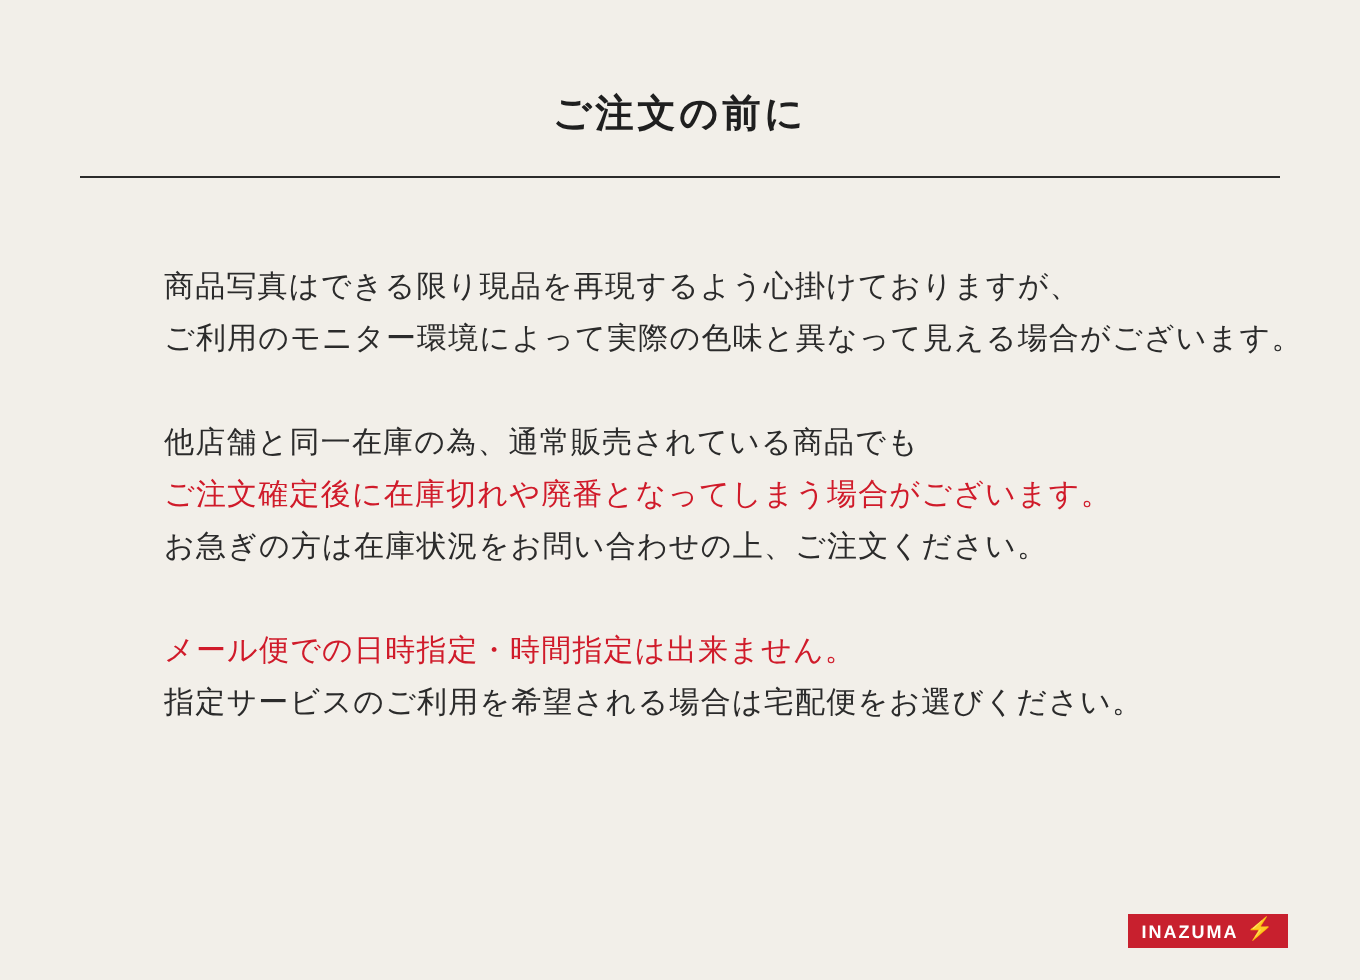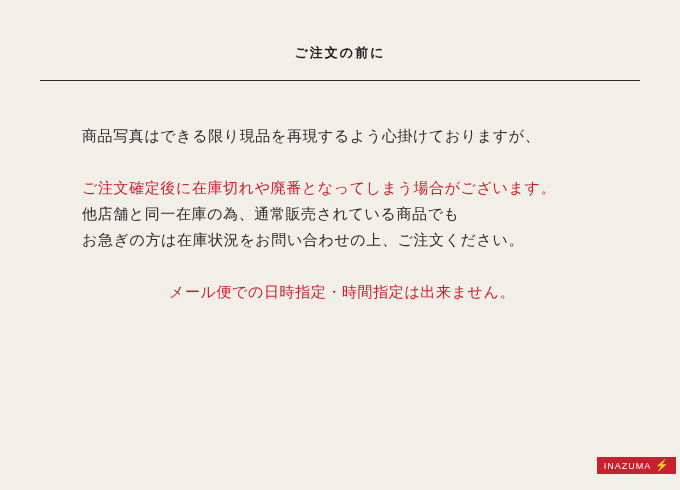--- a/index.html
+++ b/index.html
@@ -15,95 +15,96 @@
     overflow: hidden;
   }
   .page {
     position: relative;
     width: 680px;
     height: 490px;
     box-sizing: border-box;
   }
   .title {
     text-align: center;
-    font-size: 13px;
+    font-size: 19px;
     font-weight: bold;
     letter-spacing: 2px;
     color: #1f1f1f;
     padding-top: 44px;
   }
   .rule {
     width: 600px;
     height: 1px;
     background: #2b2b2b;
     margin: 18px auto 0 auto;
   }
   .body {
     margin: 42px 0 0 82px;
     width: 520px;
   }
   .para {
     margin-bottom: 26px;
   }
   .para:last-child {
     margin-bottom: 12px;
-    text-align: center;
   }
   .line {
     font-size: 15px;
     line-height: 26px;
     letter-spacing: 0.6px;
     color: #2b2b2b;
     white-space: nowrap;
   }
   .line.accent {
     color: #d01b2a;
   }
   .logo {
     position: absolute;
-    right: 4px;
+    right: 36px;
     bottom: 16px;
     display: flex;
     align-items: center;
     background: #c8202e;
     color: #ffffff;
     font-size: 9px;
     letter-spacing: 1px;
     padding: 3px 6px 3px 7px;
-    font-weight: normal;
+    font-weight: bold;
   }
   .logo .bolt {
     margin-left: 4px;
     font-size: 11px;
     line-height: 1;
   }
 </style>
 </head>
 <body>
 
 <div class="page">
 
   <div class="title">ご注文の前に</div>
   <div class="rule"></div>
 
   <div class="body">
 
     <div class="para">
       <div class="line">商品写真はできる限り現品を再現するよう心掛けておりますが、</div>
+      <div class="line">ご利用のモニター環境によって実際の色味と異なって見える場合がございます。</div>
     </div>
 
     <div class="para">
+      <div class="line">他店舗と同一在庫の為、通常販売されている商品でも</div>
       <div class="line accent">ご注文確定後に在庫切れや廃番となってしまう場合がございます。</div>
-      <div class="line">他店舗と同一在庫の為、通常販売されている商品でも</div>
       <div class="line">お急ぎの方は在庫状況をお問い合わせの上、ご注文ください。</div>
     </div>
 
 
     <div class="para">
       <div class="line accent">メール便での日時指定・時間指定は出来ません。</div>
+      <div class="line">指定サービスのご利用を希望される場合は宅配便をお選びください。</div>
     </div>
 
   </div>
 
   <div class="logo">
     <span>INAZUMA</span>
     <span class="bolt">⚡</span>
   </div>
 
 </div>

